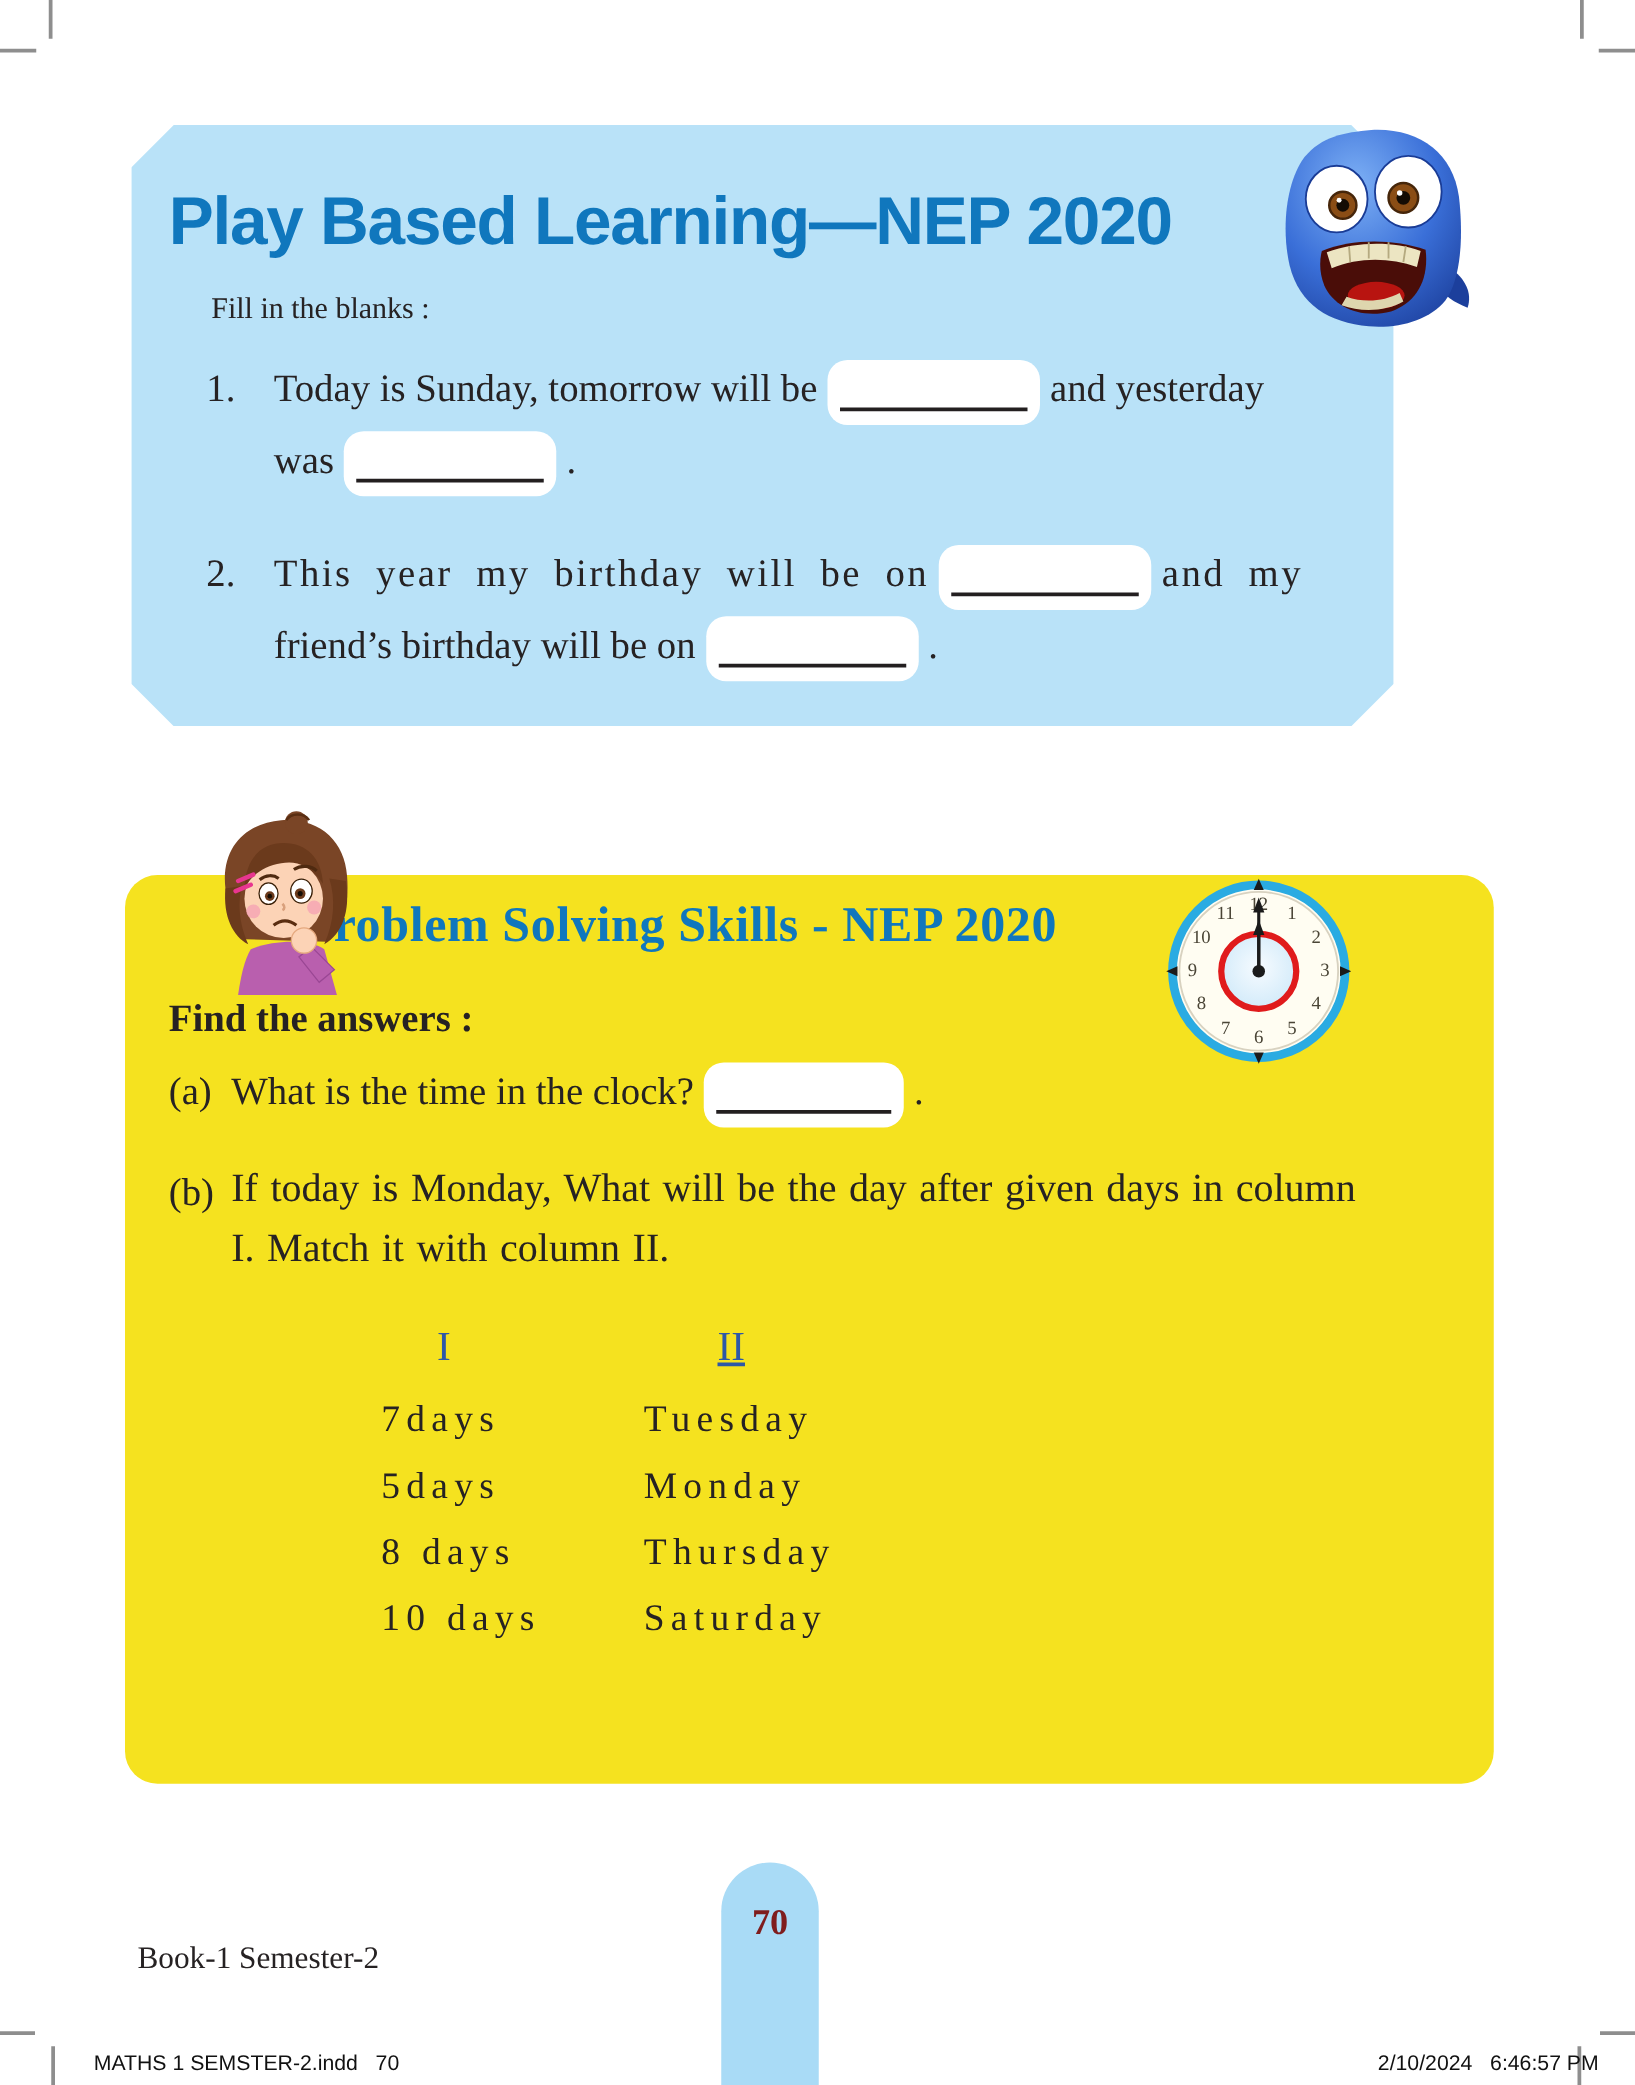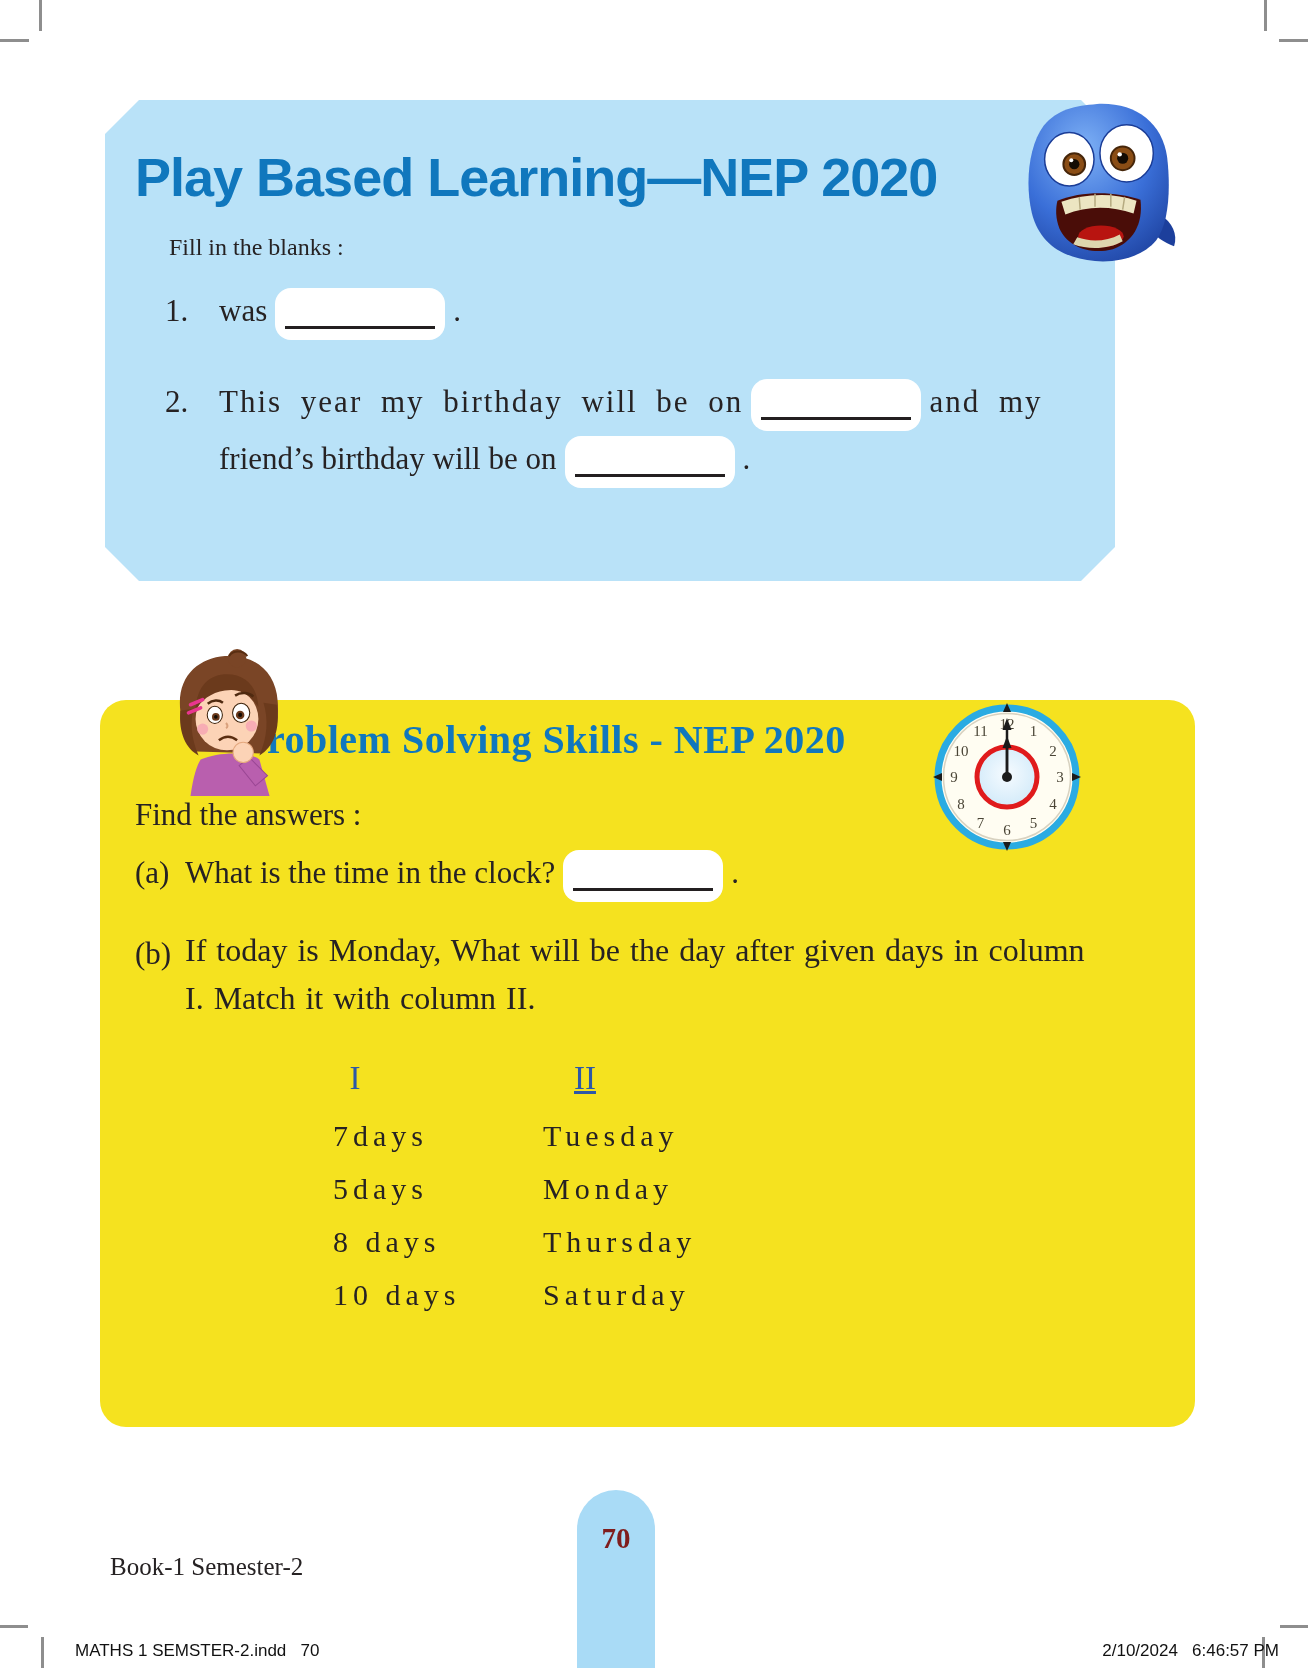--- a/index.html
+++ b/index.html
@@ -50,34 +50,34 @@
 
   
   .yellow-box {
     position:absolute; left:100px; top:700px; width:1095px; height:727px;
     background:#f5e21f; border-radius:26px;
   }
   .ps-title {
     margin:16px 0 0 142px; width:800px; font-size:40px; font-weight:bold;
     letter-spacing:0.5px; color:#1077bd;
   }
-  .find-instruction { margin:34px 0 0 35px; font-weight:normal; font-size:31px; }
+  .find-instruction { margin:34px 0 0 35px; font-weight:bold; font-size:31px; }
   .qrow { display:flex; margin-left:35px; }
   .qrow-a { margin-top:12px; }
   .qrow-b { margin-top:24px; }
   .q-label { width:50px; flex:none; font-size:31px; line-height:56px; }
   .q-text { font-size:31px; line-height:56px; }
   .qb-lines { width:935px; font-size:32px; line-height:48px; word-spacing:2px; }
   .match { display:flex; margin:38px 0 0 205px; }
   .match-col1 { width:150px; flex:none; margin-right:60px; }
   .match-col2 { width:240px; flex:none; }
   .match-header { color:#2d58a7; font-size:33px; margin-bottom:12px; }
   .match-col1 .match-header { width:100px; text-align:center; }
   .match-col2 .match-header { width:140px; text-align:center;text-decoration:underline; }
-  .match-cell { font-size:30px; letter-spacing:5px; line-height:53px; white-space:nowrap;margin-left:28px; }
+  .match-cell { font-size:30px; letter-spacing:5px; line-height:53px; white-space:nowrap; }
 
   
   .monster-svg { position:absolute; left:1012px; top:98px; width:168px; height:168px; z-index:3; }
   .girl-svg { position:absolute; left:162px; top:648px; width:134px; height:150px; z-index:3; }
   .clock-svg { position:absolute; left:932px; top:702px; width:150px; height:150px; z-index:3; }
   .clock-num { font-family:"Liberation Serif", serif; font-size:15px; fill:#4a4536; }
 
   
   .book-label { position:absolute; left:110px; top:1553px; font-size:25px; }
   .page-tab {
@@ -106,20 +106,23 @@
   <div class="cm cm-br-h"></div>
   <div class="cm cm-br-v"></div>
 
   <section class="blue-box">
     <h1 class="play-title">Play Based Learning—NEP 2020</h1>
     <div class="fill-instruction">Fill in the blanks :</div>
 
     <div class="q-item q-item-1">
       <span class="q-num">1.</span>
       <div class="q-body">
+        <div class="q-line">
+          <span>Today is Sunday, tomorrow will be</span><span class="blank"></span><span>and yesterday</span>
+        </div>
         <div class="q-line">
           <span>was</span><span class="blank"></span><span>.</span>
         </div>
       </div>
     </div>
 
     <div class="q-item q-item-2">
       <span class="q-num">2.</span>
       <div class="q-body">
         <div class="q-line spread">

